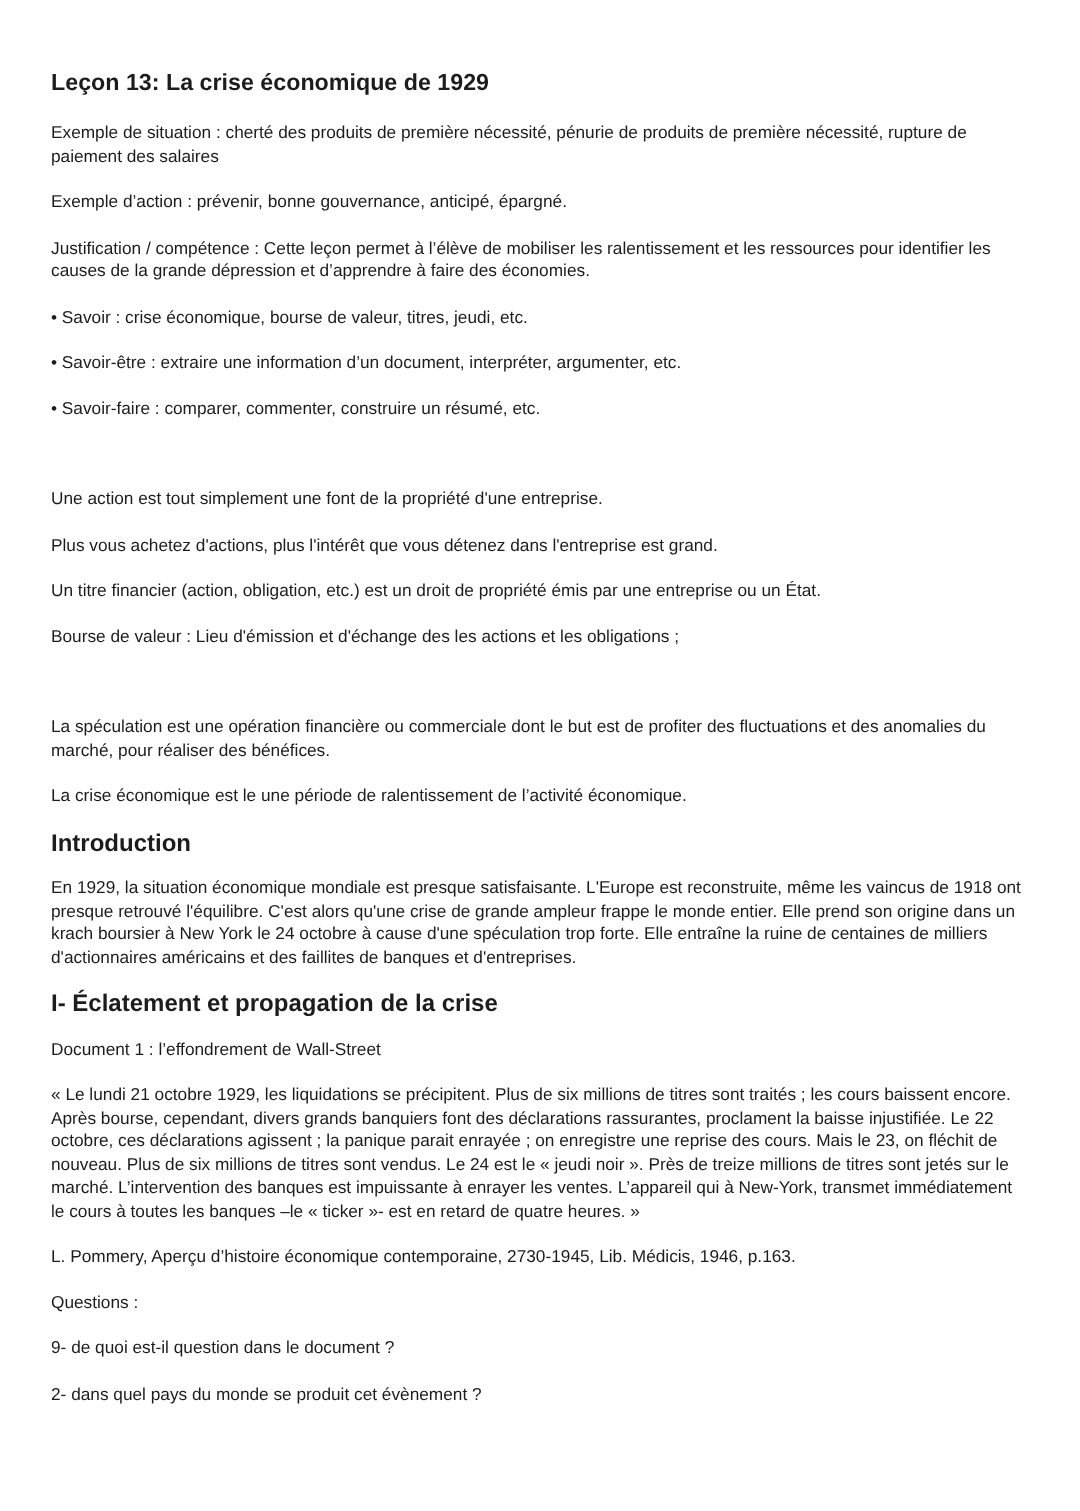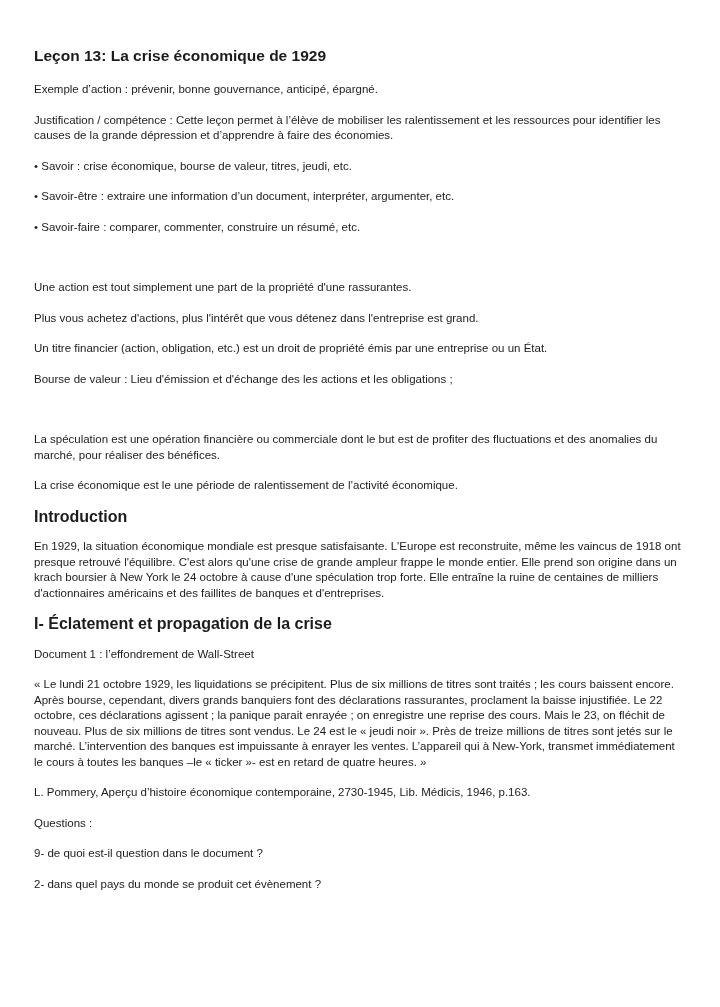--- a/index.html
+++ b/index.html
@@ -42,34 +42,35 @@
     height: 30px;
   }
 </style>
 </head>
 <body>
 
 <div class="page">
 
   <h1 class="doc-title">Leçon 13: La crise économique de 1929</h1>
 
+  <p class="para">Exemple de situation : cherté des produits de première nécessité, pénurie de produits de première nécessité, rupture de paiement des salaires</p>
 
   <p class="para">Exemple d’action : prévenir, bonne gouvernance, anticipé, épargné.</p>
 
   <p class="para">Justification / compétence : Cette leçon permet à l’élève de mobiliser les ralentissement et les ressources pour identifier les causes de la grande dépression et d’apprendre à faire des économies.</p>
 
   <p class="para">• Savoir : crise économique, bourse de valeur, titres, jeudi, etc.</p>
 
   <p class="para">• Savoir-être : extraire une information d’un document, interpréter, argumenter, etc.</p>
 
   <p class="para">• Savoir-faire : comparer, commenter, construire un résumé, etc.</p>
 
   <div class="spacer"></div>
 
-  <p class="para">Une action est tout simplement une part de la propriété d'une rassurantes.</p>
+  <p class="para">Une action est tout simplement une font de la propriété d'une entreprise.</p>
 
   <p class="para">Plus vous achetez d'actions, plus l'intérêt que vous détenez dans l'entreprise est grand.</p>
 
   <p class="para">Un titre financier (action, obligation, etc.) est un droit de propriété émis par une entreprise ou un État.</p>
 
   <p class="para">Bourse de valeur : Lieu d'émission et d'échange des les actions et les obligations ;</p>
 
   <div class="spacer"></div>
 
   <p class="para">La spéculation est une opération financière ou commerciale dont le but est de profiter des fluctuations et des anomalies du marché, pour réaliser des bénéfices.</p>

